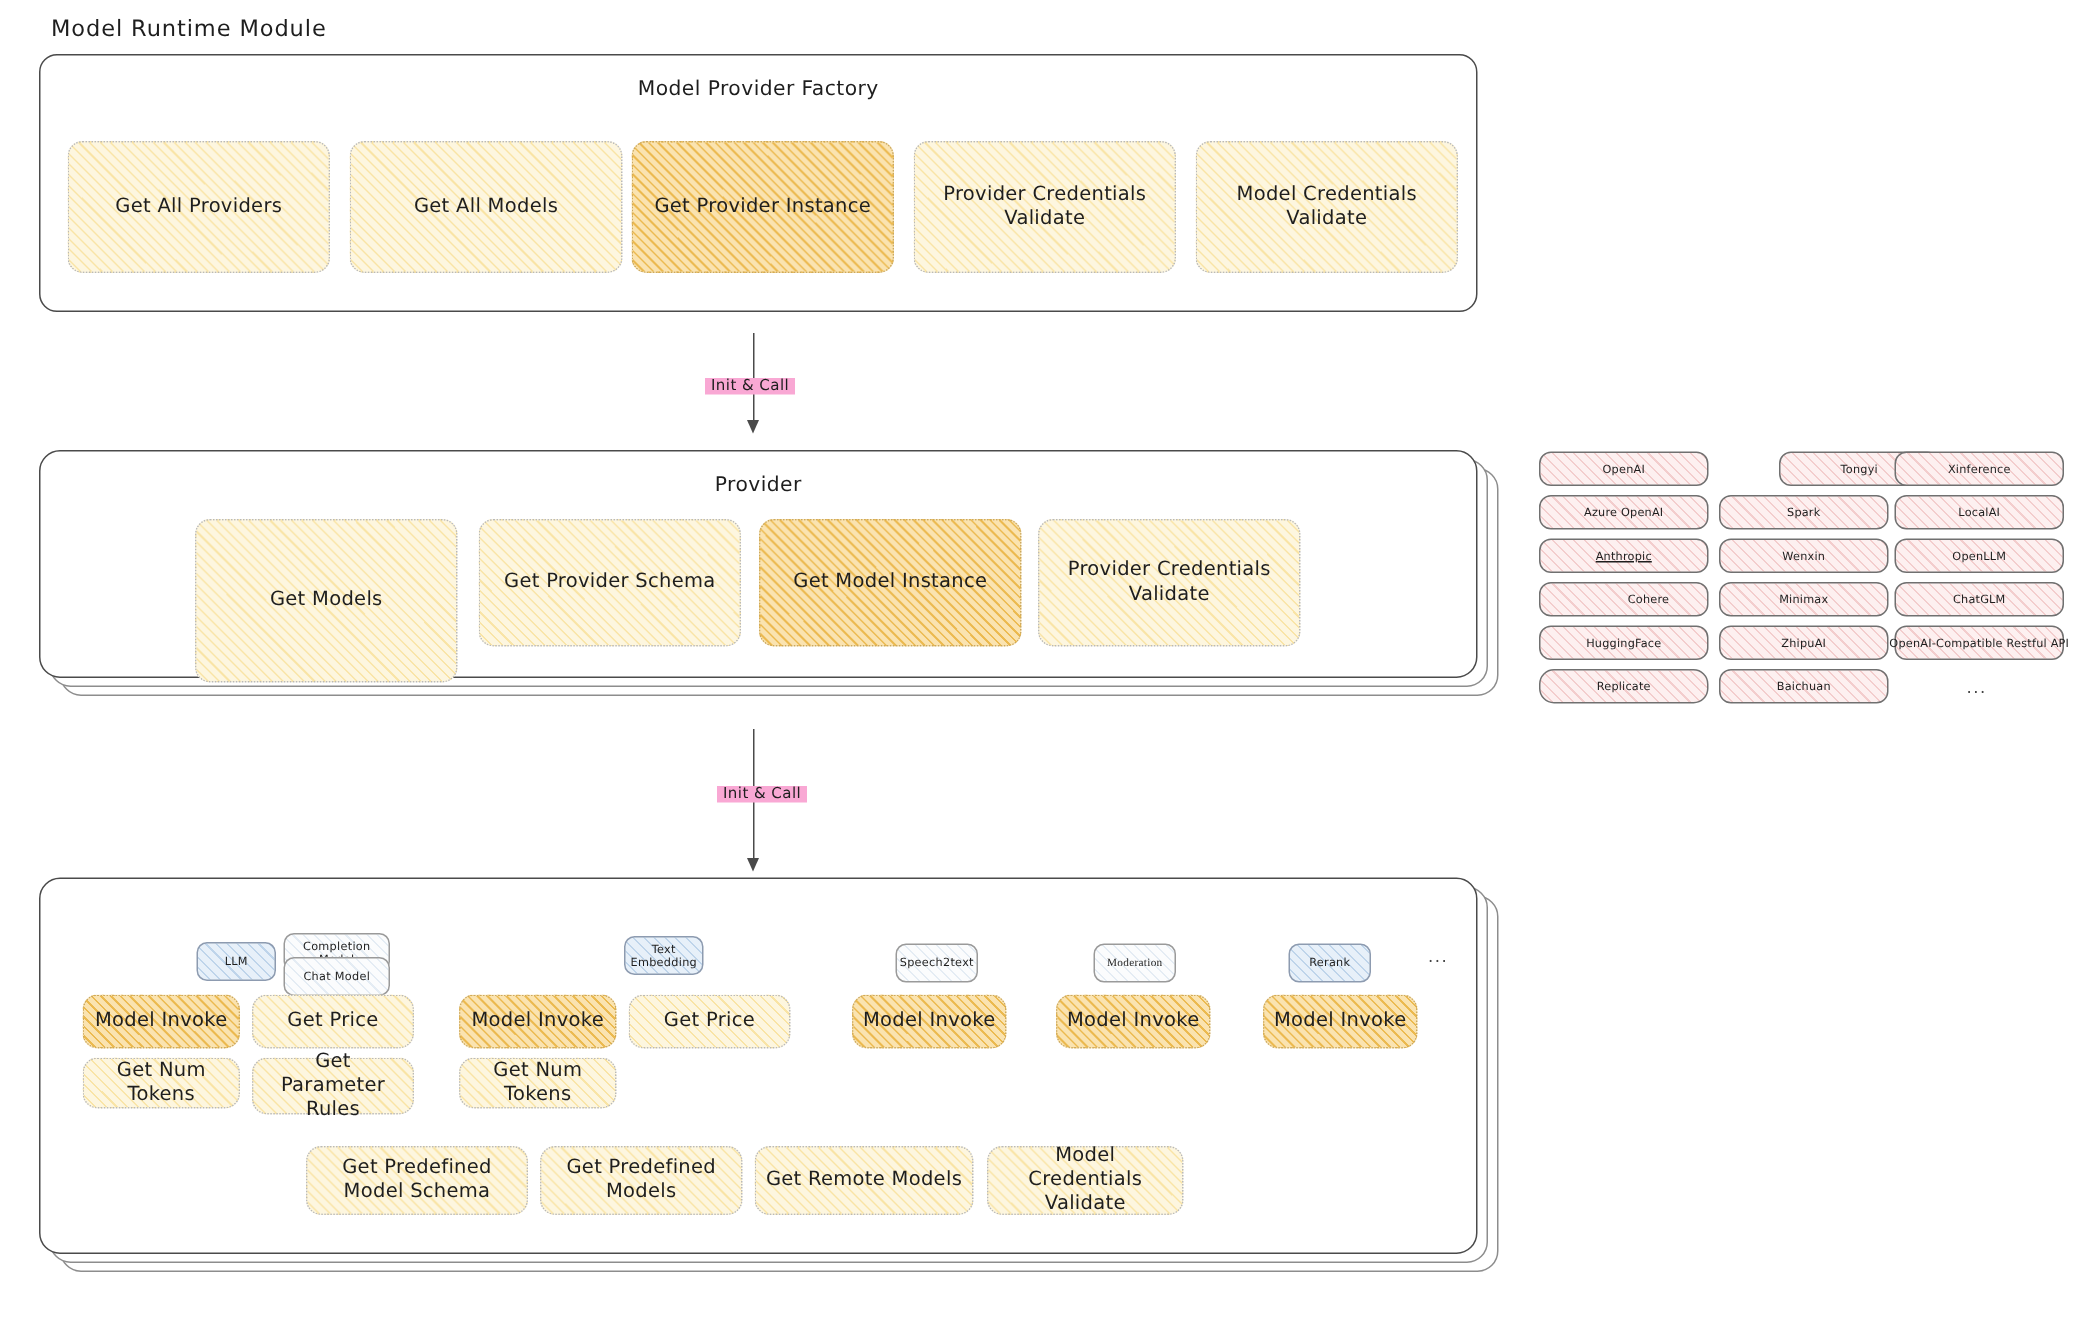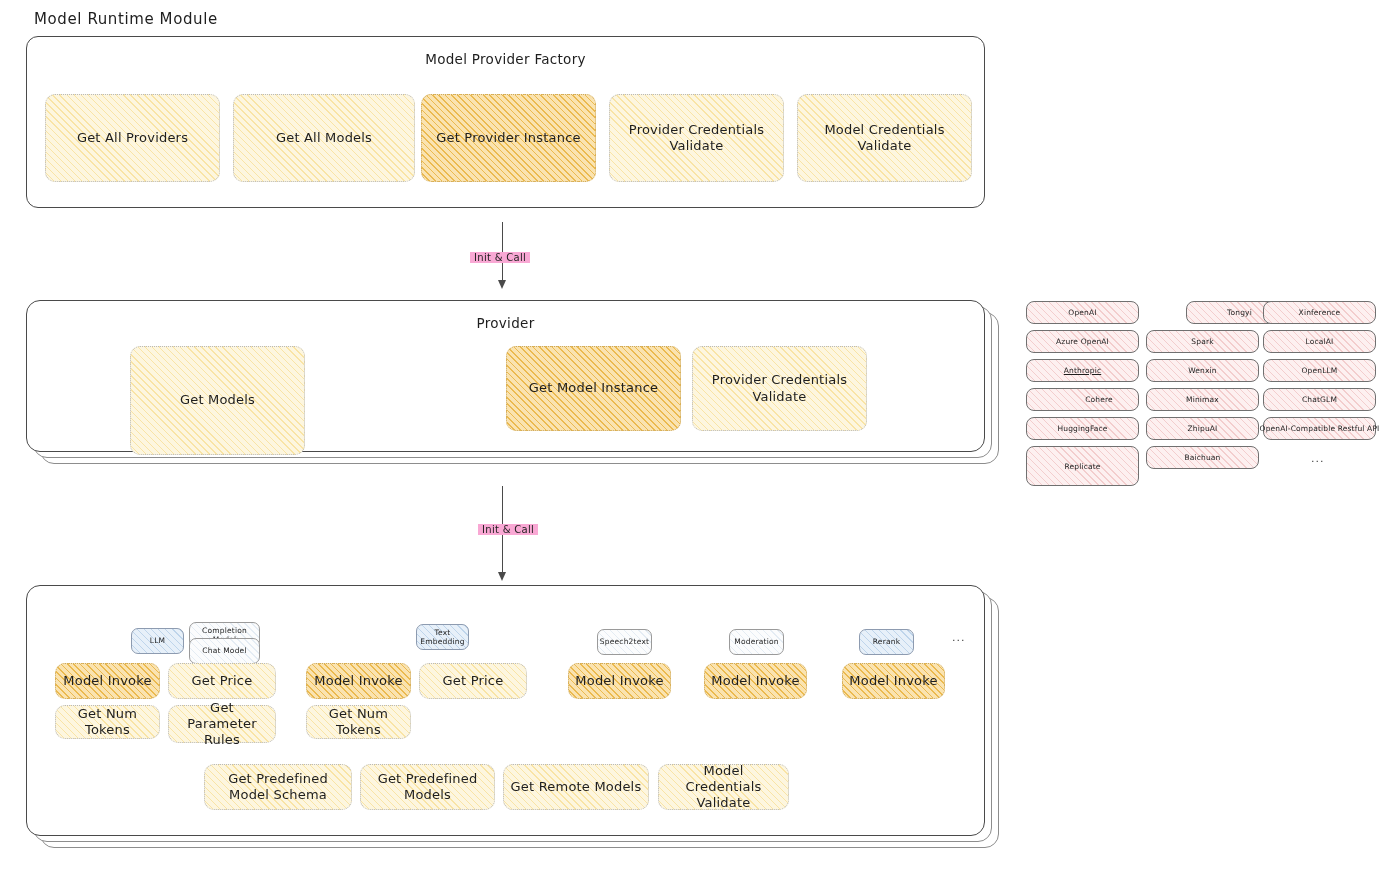--- a/index.html
+++ b/index.html
@@ -161,30 +161,31 @@
   <div class="arrow-head" style="left:498px;top:280px;"></div>
   <div class="arrow-label" style="left:470px;top:252px;">Init &amp; Call</div>
 
   <div class="stack" style="left:0;top:0;width:1393px;height:880px;">
     <div class="sheet" style="left:40px;top:312px;width:959px;height:152px;"></div>
     <div class="sheet" style="left:33px;top:306px;width:959px;height:152px;"></div>
   </div>
   <div class="container" style="left:26px;top:300px;width:959px;height:152px;">
     <div class="container-title">Provider</div>
     <div class="box light" style="left:103px;top:45px;width:175px;height:109px;">Get Models</div>
+    <div class="box light" style="left:292px;top:45px;width:175px;height:85px;">Get Provider Schema</div>
     <div class="box strong" style="left:479px;top:45px;width:175px;height:85px;">Get Model Instance</div>
     <div class="box light" style="left:665px;top:45px;width:175px;height:85px;">Provider Credentials Validate</div>
   </div>
 
   <div class="pchip" style="left:1026px;top:301px;width:113px;height:23px;">OpenAI</div>
   <div class="pchip" style="left:1026px;top:330px;width:113px;height:23px;">Azure OpenAI</div>
   <div class="pchip" style="left:1026px;top:359px;width:113px;height:23px;text-decoration:underline;">Anthropic</div>
   <div class="pchip" style="left:1026px;top:388px;width:113px;height:23px;padding-left:36px;">Cohere</div>
   <div class="pchip" style="left:1026px;top:417px;width:113px;height:23px;">HuggingFace</div>
-  <div class="pchip" style="left:1026px;top:446px;width:113px;height:40px;">Replicate</div>
+  <div class="pchip" style="left:1026px;top:446px;width:113px;height:23px;border-radius:10px;">Replicate</div>
 
   <div class="pchip" style="left:1146px;top:301px;width:107px;height:23px;margin-left:40px;">Tongyi</div>
   <div class="pchip" style="left:1146px;top:330px;width:113px;height:23px;">Spark</div>
   <div class="pchip" style="left:1146px;top:359px;width:113px;height:23px;">Wenxin</div>
   <div class="pchip" style="left:1146px;top:388px;width:113px;height:23px;">Minimax</div>
   <div class="pchip" style="left:1146px;top:417px;width:113px;height:23px;">ZhipuAI</div>
   <div class="pchip" style="left:1146px;top:446px;width:113px;height:23px;">Baichuan</div>
 
   <div class="pchip" style="left:1263px;top:301px;width:113px;height:23px;">Xinference</div>
   <div class="pchip" style="left:1263px;top:330px;width:113px;height:23px;">LocalAI</div>
@@ -212,21 +213,21 @@
     <div class="box light" style="left:141px;top:119px;width:108px;height:38px;">Get Parameter Rules</div>
 
     <div class="tag blue" style="left:354px;top:38px;width:53px;height:25px;margin-left:35px;">Text Embedding</div>
     <div class="box strong" style="left:279px;top:77px;width:105px;height:36px;">Model Invoke</div>
     <div class="box light" style="left:392px;top:77px;width:108px;height:36px;">Get Price</div>
     <div class="box light" style="left:279px;top:119px;width:105px;height:34px;">Get Num Tokens</div>
 
     <div class="tag plain" style="left:570px;top:43px;width:55px;height:18px;">Speech2text</div>
     <div class="box strong" style="left:541px;top:77px;width:103px;height:36px;">Model Invoke</div>
 
-    <div class="tag plain" style="left:702px;top:43px;width:55px;height:18px;">Moderation</div>
+    <div class="tag plain" style="left:702px;top:43px;width:55px;height:18px;font-family:Liberation Serif, serif;">Moderation</div>
     <div class="box strong" style="left:677px;top:77px;width:103px;height:36px;">Model Invoke</div>
 
     <div class="tag blue" style="left:832px;top:43px;width:55px;height:18px;">Rerank</div>
     <div class="box strong" style="left:815px;top:77px;width:103px;height:36px;">Model Invoke</div>
 
     <div class="ellipsis-mark" style="left:925px;top:45px;">...</div>
 
     <div class="box light" style="left:177px;top:178px;width:148px;height:46px;">Get Predefined Model Schema</div>
     <div class="box light" style="left:333px;top:178px;width:135px;height:46px;">Get Predefined Models</div>
     <div class="box light" style="left:476px;top:178px;width:146px;height:46px;">Get Remote Models</div>

